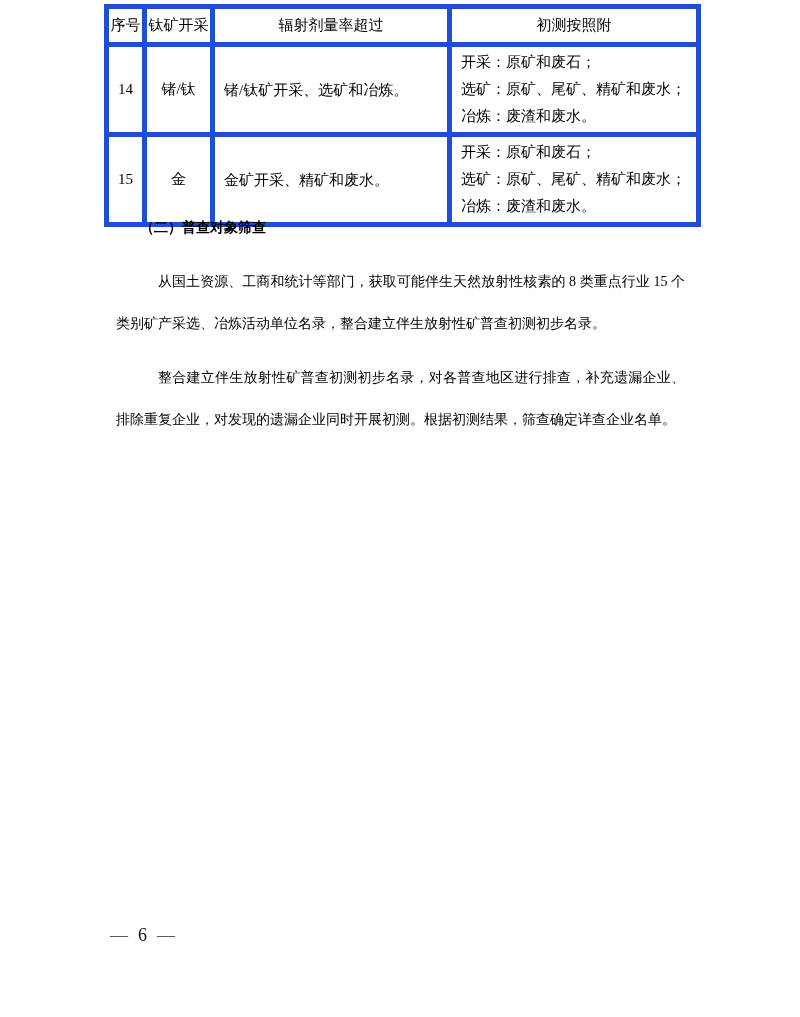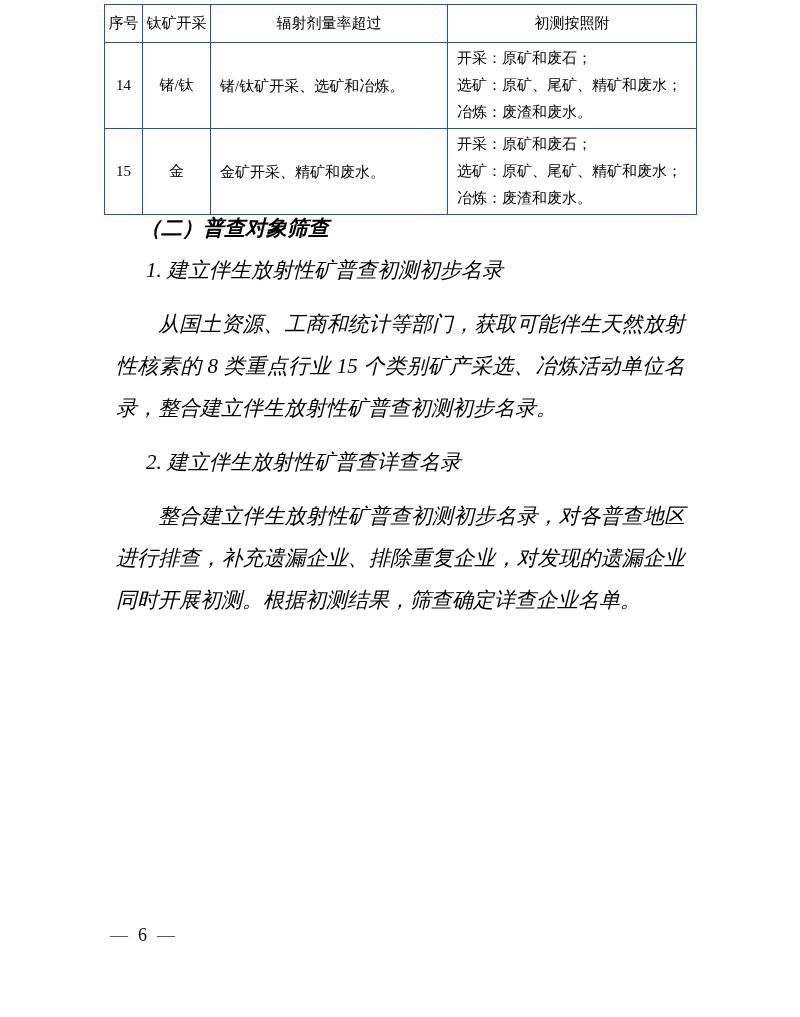--- a/index.html
+++ b/index.html
@@ -19,21 +19,21 @@
   
   table.mineral-table {
     position: absolute;
     left: 104px;
     top: 4px;
     width: 592px;
     border-collapse: collapse;
     table-layout: fixed;
   }
   table.mineral-table td {
-    border: 1px solid #1d4ed8;
+    border: 5px solid #1d4ed8;
     font-size: 15px;
     vertical-align: middle;
     overflow: hidden;
   }
   .col-no   { width: 38px; }
   .col-min  { width: 68px; }
   .col-ent  { width: 237px; }
   .col-tgt  { width: 249px; }
 
   tr.hdr-row  { height: 38px; }
@@ -44,25 +44,24 @@
   td.c-ent    { padding: 0 6px 0 9px; line-height: 20px; margin-top: 48px; }
   td.c-tgt    { padding: 2px 4px 2px 9px; }
   .tgt-line   { line-height: 27px; white-space: nowrap; }
 
   
   .content {
     position: absolute;
     left: 104px;
     top: 207px;
     width: 593px;
-    font-size: 21px;
+    font-size: 14px;
     line-height: 42px;
     text-align: justify;
     text-justify: inter-character;
-    font-style: italic;
   }
   .section-heading {
     font-weight: bold;
     text-indent: 36px;
     text-align: left;
   }
   .item-title {
     text-indent: 42px;
     text-align: left;
   }
@@ -125,21 +124,19 @@
         <div class="tgt-line">开采：原矿和废石；</div>
         <div class="tgt-line">选矿：原矿、尾矿、精矿和废水；</div>
         <div class="tgt-line">冶炼：废渣和废水。</div>
       </td>
     </tr>
   </tbody>
 </table>
 
 <div class="content">
   <div class="section-heading">（二）普查对象筛查</div>
-  <div class="item-title">1. 建立伴生放射性矿普查初测初步名录</div>
   <p class="para">从国土资源、工商和统计等部门，获取可能伴生天然放射性核素的 8 类重点行业 15 个类别矿产采选、冶炼活动单位名录，整合建立伴生放射性矿普查初测初步名录。</p>
-  <div class="item-title">2. 建立伴生放射性矿普查详查名录</div>
   <p class="para">整合建立伴生放射性矿普查初测初步名录，对各普查地区进行排查，补充遗漏企业、排除重复企业，对发现的遗漏企业同时开展初测。根据初测结果，筛查确定详查企业名单。</p>
 </div>
 
 <div class="page-footer">
   <span class="footer-dash">—</span><span class="footer-num">6</span><span class="footer-dash">—</span>
 </div>
 
 </body></html>

